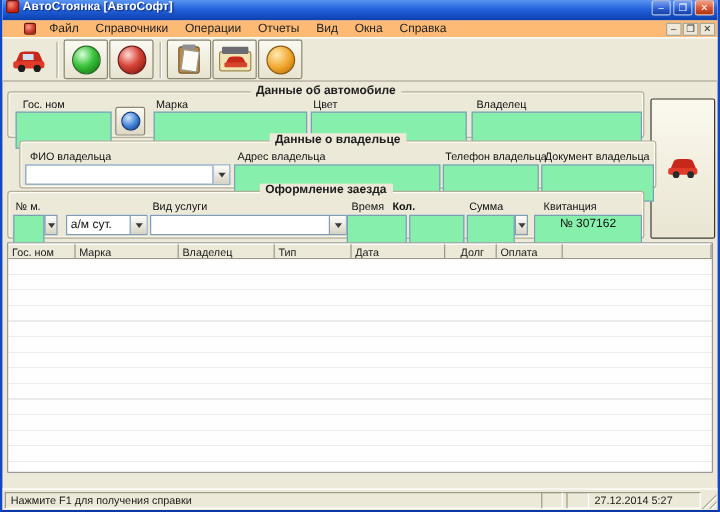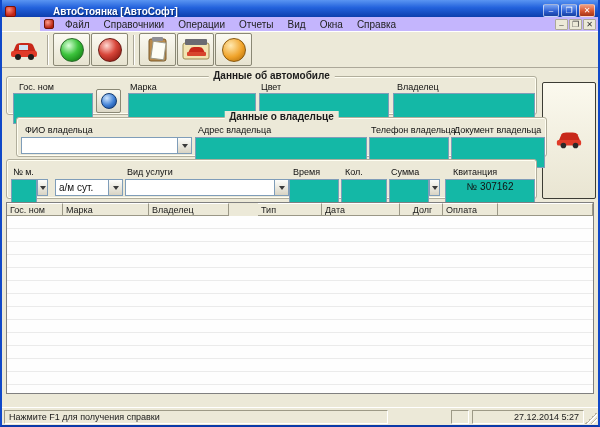--- a/index.html
+++ b/index.html
@@ -2,33 +2,33 @@
 <html><head>
 <meta charset="utf-8">
 <style>
   * { margin:0; padding:0; box-sizing:border-box; }
   html,body { width:600px; height:427px; background:#9aa7b0; font-family:"Liberation Sans", sans-serif; }
   .window { position:relative; width:600px; height:427px; background:#ece9d8;
             border-left:2px solid #1048c8; border-right:2px solid #1048c8; border-bottom:2px solid #0b3aa8; overflow:hidden; }
   
   .titlebar { position:absolute; left:0; top:0; right:0; height:17px;
               background:linear-gradient(180deg,#5a95f2 0%,#2362dc 45%,#0c3fae 100%);
-              display:flex; align-items:flex-end; padding:0 3px;gap:34px; }
+              display:flex; align-items:flex-start; padding:0 3px; }
   .title-icon { width:11px; height:11px; margin-right:3px; border-radius:2px;
                 background:radial-gradient(circle at 35% 30%, #ff8a7a, #c22314 70%); border:1px solid #7a1208; }
   .title-text { color:#fff; font-size:10px; font-weight:bold; text-shadow:1px 1px 1px #0a2a70; flex:1;
                 white-space:nowrap; overflow:hidden; }
   .win-btns { display:flex; gap:2px; }
   .wb { width:16px; height:13px; border-radius:2px; font-size:8px; line-height:11px; text-align:center;
         color:#fff; border:1px solid rgba(255,255,255,.6); padding:0; cursor:default; }
   .wb.bl { background:linear-gradient(180deg,#7aa4f4,#2a5cd0 60%,#17409e); }
   .wb.rd { background:linear-gradient(180deg,#f2a083,#d8552f 55%,#a53516); }
   
-  .menubar { position:absolute; left:0; top:17px; right:0; height:14px; background:#c4b5fd;
-             display:flex; align-items:center; font-size:10px; color:#222; padding-left:2px;margin-left:38px; }
+  .menubar { position:absolute; left:0; top:17px; right:0; height:14px; background:#fdba74;
+             display:flex; align-items:center; font-size:10px; color:#222; padding-left:16px; }
   .child-icon { width:10px; height:10px; margin:0 4px 0 2px; border-radius:2px;
                 background:radial-gradient(circle at 35% 30%, #ff9c8c, #b52010 75%); border:1px solid #70150a; }
   .menu-item { padding:0 7px; height:13px; line-height:13px; white-space:nowrap; }
   .mdi-btns { margin-left:auto; display:flex; gap:1px; padding-right:2px; }
   .mdib { width:13px; height:11px; font-size:8px; line-height:9px; text-align:center; color:#333;
           background:#ece9d8; border:1px solid #aca899; border-radius:1px; padding:0; }
   
   .toolbar { position:absolute; left:0; top:31px; right:0; height:37px; background:#ece9d8;
              border-top:1px solid #fff; border-bottom:1px solid #aca899;
              display:flex; align-items:center; padding:1px 3px; }
@@ -39,21 +39,21 @@
   .sphere { width:24px; height:24px; border-radius:50%; }
   .sphere.green { background:radial-gradient(circle at 35% 30%, #d9ffd9, #3dc43d 45%, #0b720b 95%); border:1px solid #74161２; border:1px solid #2c6b2c; }
   .sphere.red { background:radial-gradient(circle at 35% 30%, #ffd9d2, #d8463a 45%, #7c0f08 95%); border:1px solid #6b1d17; }
   .sphere.orange { background:radial-gradient(circle at 35% 30%, #ffe9b0, #f0a32a 55%, #b06b08 95%); border:1px solid #8a5a10; }
   
   .groupbox { position:absolute; border:1px solid #b1ae9c; border-radius:3px; background:#ece9d8;
               box-shadow:inset 0 0 0 1px #fffef2; }
   .gtitle { position:absolute; top:-7px; left:50%; transform:translateX(-50%); background:#ece9d8;
             padding:0 5px; font-size:10px; font-weight:bold; color:#1c1c1c; white-space:nowrap;text-align:center; }
   .flabel { position:absolute; font-size:9px; color:#101010; white-space:nowrap; }
-  .tb { position:absolute; height:31px; background:#14b8a6; border:1px solid #7f9db9; font-size:10px;
+  .tb { position:absolute; height:31px; background:#86efac; border:1px solid #7f9db9; font-size:10px;
         padding:1px 3px; color:#111; }
   .combo { position:absolute; height:17px; background:#fff; border:1px solid #7f9db9; font-size:10px; color:#111; }
   .combo .ctext { position:absolute; left:3px; top:2px; right:16px; overflow:hidden; white-space:nowrap; }
   .ddbtn { position:absolute; right:0; top:0; bottom:0; width:14px;
            background:linear-gradient(180deg,#fdfdfb,#d8d4c4); border:0; border-left:1px solid #7f9db9;
            display:flex; align-items:center; justify-content:center; padding:0; }
   .arr { width:0; height:0; border-left:3px solid transparent; border-right:3px solid transparent; border-top:4px solid #3a3a3a; }
   .searchbtn { position:absolute; width:25px; height:24px; background:linear-gradient(180deg,#fbfaf2,#dcd8c6);
                border:1px solid #8a8875; border-radius:2px; display:flex; align-items:center; justify-content:center; padding:0; }
   .globe { width:16px; height:16px; border-radius:50%;
@@ -192,65 +192,66 @@
     </span>
     <span class="flabel" style="left:181px; top:7px;">Адрес владельца</span>
     <input class="tb" style="left: 178px; top: 19px; width: 172px;" value="">
     <span class="flabel" style="left:354px; top:7px;">Телефон владельца</span>
     <input class="tb" style="left: 352px; top: 19px; width: 80px;" value="">
     <span class="flabel" style="left:437px; top:7px;">Документ владельца</span>
     <input class="tb" style="left: 434px; top: 19px; width: 94px;" value="">
   </div>
 
   <div class="groupbox" style="left:4px; top:159px; width:531px; height:40px;">
+    <span class="gtitle">Оформление заезда</span>
     <span class="flabel" style="left:6px; top:7px;">№ м.</span>
     <input class="tb" style="left: 4px; top: 19px; width: 26px;" value="">
     <button class="ddbtn" style="left:30px; top:19px; height:17px; width:11px; border:1px solid #7f9db9;">
       <span class="arr"></span>
     </button>
     <span class="combo" style="left:48px; top:19px; width:68px;">
       <span class="ctext">а/м сут.</span>
       <button class="ddbtn">
           <span class="arr"></span>
         </button>
     </span>
     <span class="flabel" style="left:120px; top:7px;text-align:right;">Вид услуги</span>
     <span class="combo" style="left:118px; top:19px; width:164px;">
       <span class="ctext"></span>
       <button class="ddbtn">
           <span class="arr"></span>
         </button>
     </span>
     <span class="flabel" style="left:286px; top:7px;">Время</span>
     <input class="tb" style="left: 282px; top: 19px; width: 50px;" value="">
-    <span class="flabel" style="left:338px; top:7px;">Кол.</span>
+    <span class="flabel" style="left:320px; top:7px;font-weight:bold;">Кол.</span>
     <input class="tb" style="left: 334px; top: 19px; width: 46px;" value="">
     <span class="flabel" style="left:384px; top:7px;">Сумма</span>
     <input class="tb" style="left: 382px; top: 19px; width: 40px;" value="">
     <button class="ddbtn" style="left:422px; top:19px; height:17px; width:11px; border:1px solid #7f9db9;">
       <span class="arr"></span>
     </button>
     <span class="flabel" style="left:446px; top:7px;">Квитанция</span>
     <span class="tb" style="left:438px; top:19px; width:90px; text-align:center;">№ 307162</span>
   </div>
 
   <div class="grid">
     <div class="ghead">
       <span class="gcell" style="width:56px;">Гос. ном</span>
       <span class="gcell" style="width:86px;">Марка</span>
       <span class="gcell" style="width:80px;">Владелец</span>
-      <span class="gcell" style="width:64px;margin-left:29px;">Тип</span>
+      <span class="gcell" style="width:64px;">Тип</span>
       <span class="gcell" style="width:78px;">Дата</span>
       <span class="gcell" style="width:43px;text-align:center;">Долг</span>
       <span class="gcell" style="width:55px;">Оплата</span>
       <span class="gcell" style="flex:1;"></span>
     </div>
     <div class="gbody"></div>
   </div>
 
   <div class="statusbar">
-    <span class="spanel" style="left:2px; width:384px;">Нажмите F1 для получения справки</span>
+    <span class="spanel" style="left:2px; width:487px;">Нажмите F1 для получения справки</span>
     <span class="spanel" style="left:449px; width:18px;"></span>
-    <span class="spanel" style="left:470px; width:112px; text-align:right;">27.12.2014  5:27</span>
+    <span class="spanel" style="left:470px; width:112px; text-align:center;">27.12.2014  5:27</span>
     <span class="grip"></span>
   </div>
 
 </div>
 
 </body></html>

